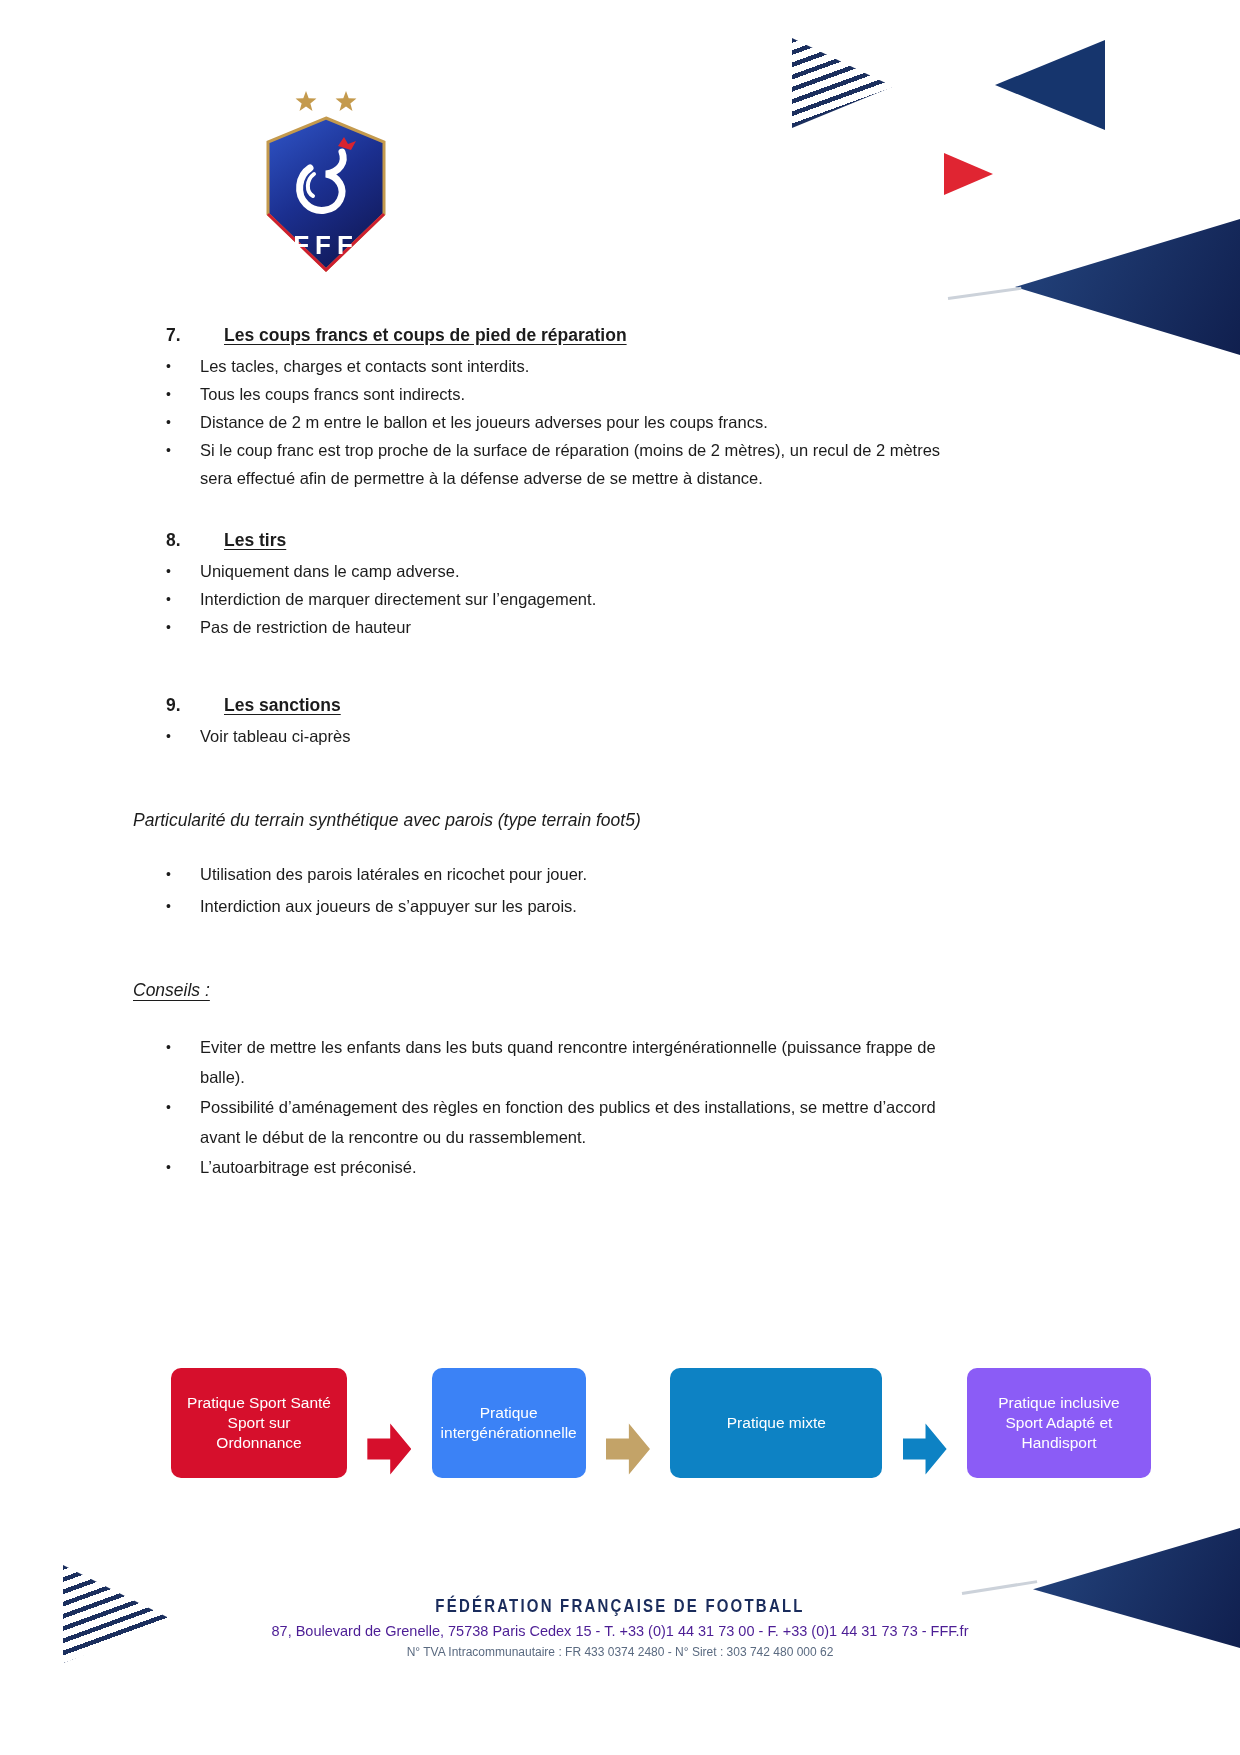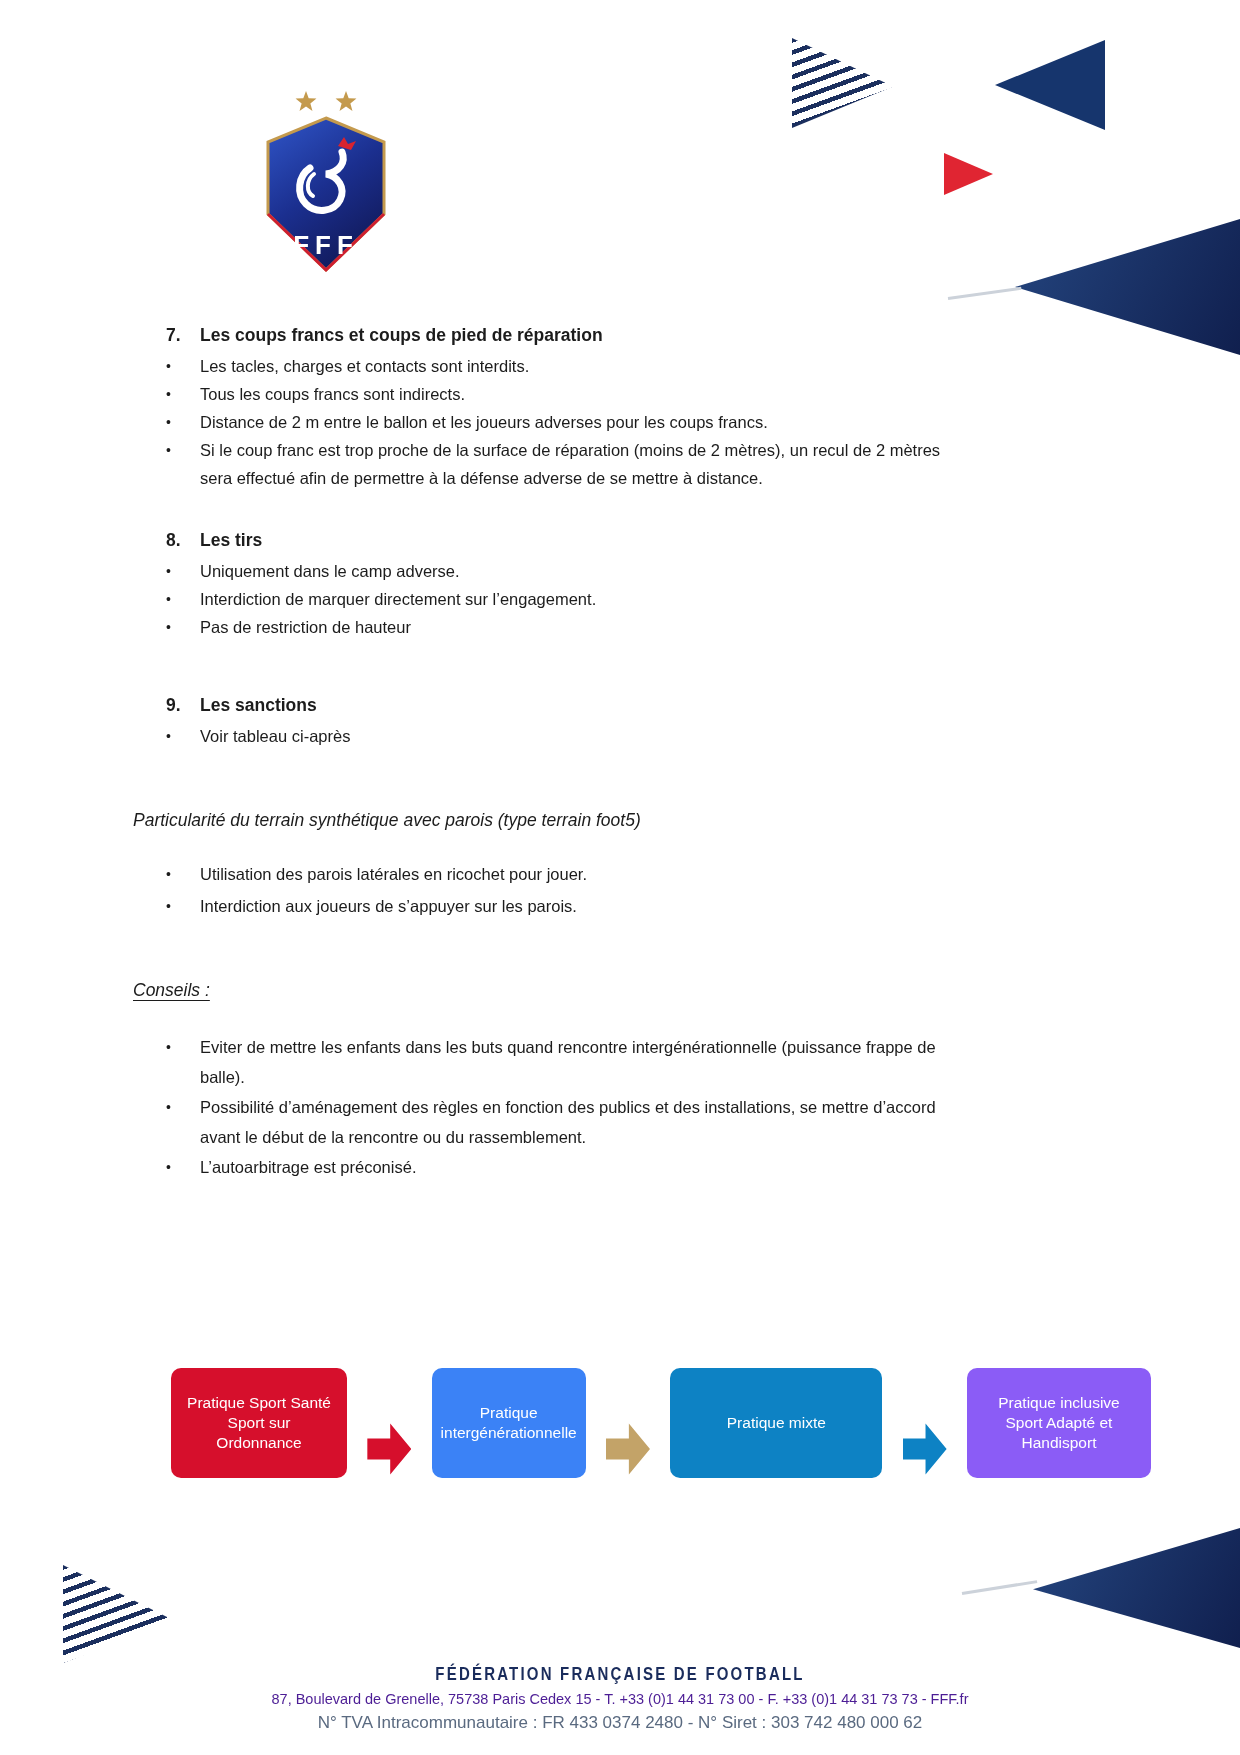--- a/index.html
+++ b/index.html
@@ -20,21 +20,21 @@
   .tri-navy-big-bottom{left:1033px;top:1528px;width:207px;height:120px;background:linear-gradient(118deg,#24457f,#101f4e);clip-path:polygon(0 51%,100% 0,100% 100%);}
   .slash{position:absolute;background:#ccd2da;height:3px;transform-origin:left center;}
   .slash-top{left:948px;top:297px;width:74px;transform:rotate(-8deg);}
   .slash-bottom{left:962px;top:1592px;width:76px;transform:rotate(-9deg);}
   
   .logo{position:absolute;left:250px;top:86px;width:152px;height:204px;}
   
   .sec{position:absolute;left:133px;width:810px;}
   .sec-h{display:flex;font-weight:bold;font-size:17.5px;line-height:26px;padding-left:33px;margin-bottom:4px;}
   .sec-h .num{width:34px;flex:0 0 34px;}
-  .sec-h .ttl{text-underline-offset:3px;}
+  .sec-h .ttl{text-decoration:underline;text-underline-offset:3px;margin-left:24px;}
   .li{display:flex;font-size:16.5px;line-height:28px;padding-left:33px;}
   .li .dot{width:34px;flex:0 0 34px;font-size:14px;}
   .li .txt{flex:1;}
   .g7{top:322px;}
   .g8{top:527px;}
   .g9{top:692px;}
   .gpart-h{top:810px;font-style:italic;font-size:17.5px;}
   .gpart-b{top:858px;}
   .gpart-b .li{line-height:32px;}
   .gcons-h{top:980px;font-style:italic;font-size:17.5px;}
@@ -47,24 +47,24 @@
   .step span{display:block;}
   .s1{width:176px;background:#d60f2c;}
   .s2{width:154px;background:#3b82f6;}
   .s3{width:212px;background:#0d82c4;}
   .s4{width:184px;background:#8b5cf6;}
   .arr{width:44px;height:58px;clip-path:polygon(0 32%,52% 32%,52% 6%,100% 50%,52% 94%,52% 68%,0 68%);}
   .a1{background:#d60f2c;}
   .a2{background:#c3a368;}
   .a3{background:#0d82c4;}
   
-  .footer{position:absolute;left:0;right:0;top:1664px;text-align:center;}
+  .footer{position:absolute;left:0;right:0;top:1596px;text-align:center;}
   .f-org{display:inline-block;font-weight:bold;font-size:15px;letter-spacing:2.2px;color:#1a2c5c;transform:scaleY(1.28);}
   .f-addr{margin-top:9px;font-size:14.5px;color:#4c1d95;}
-  .f-legal{margin-top:6px;font-size:17px;color:#5a6a80;}
+  .f-legal{margin-top:6px;font-size:12px;color:#5a6a80;}
 </style>
 </head>
 <body>
 
 <div class="page">
 
   <div class="tri tri-striped tri-right-1"></div>
   <div class="tri tri-navy-small"></div>
   <div class="tri tri-red-small"></div>
   <div class="tri tri-navy-big-top"></div>

